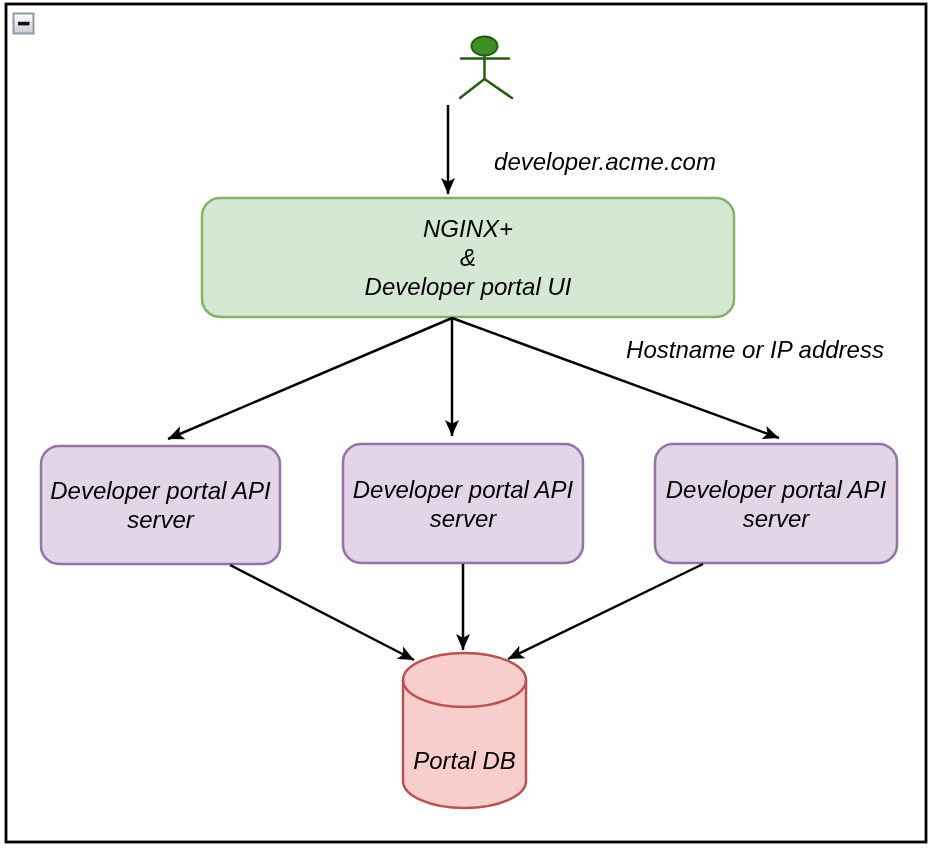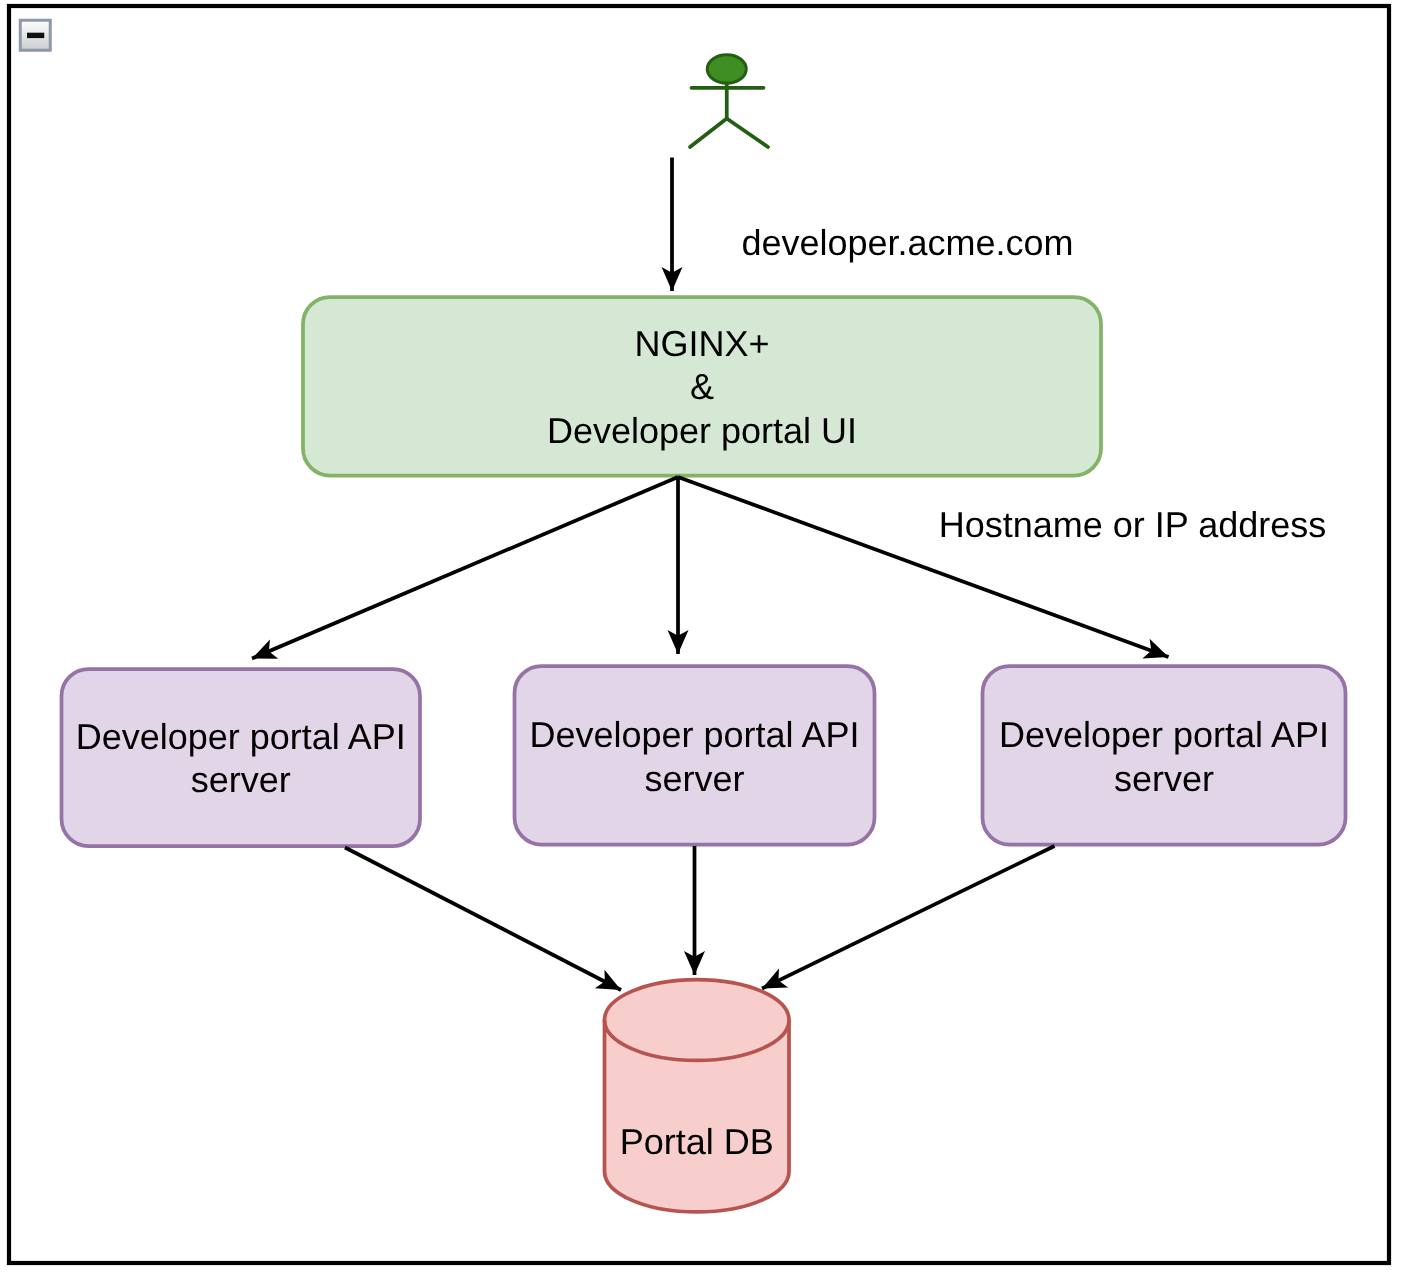--- a/index.html
+++ b/index.html
@@ -2,20 +2,21 @@
 <html><head>
 <meta charset="utf-8">
 <style>
   html, body { margin: 0; padding: 0; background: #ffffff; }
   .canvas {
     position: relative;
     width: 936px;
     height: 850px;
     background: #ffffff;
     font-family: "Liberation Sans", sans-serif;
+    font-style: italic;
   }
   svg { display: block; }
   text {
     font-family: "Liberation Sans", sans-serif;
     font-size: 24px;
     fill: #000000;
   }
   .mid { text-anchor: middle; }
   .edge { stroke: #000000; stroke-width: 2.5; fill: none; }
   .node-gateway { fill: #d5e8d4; stroke: #82b366; stroke-width: 2.5; }

